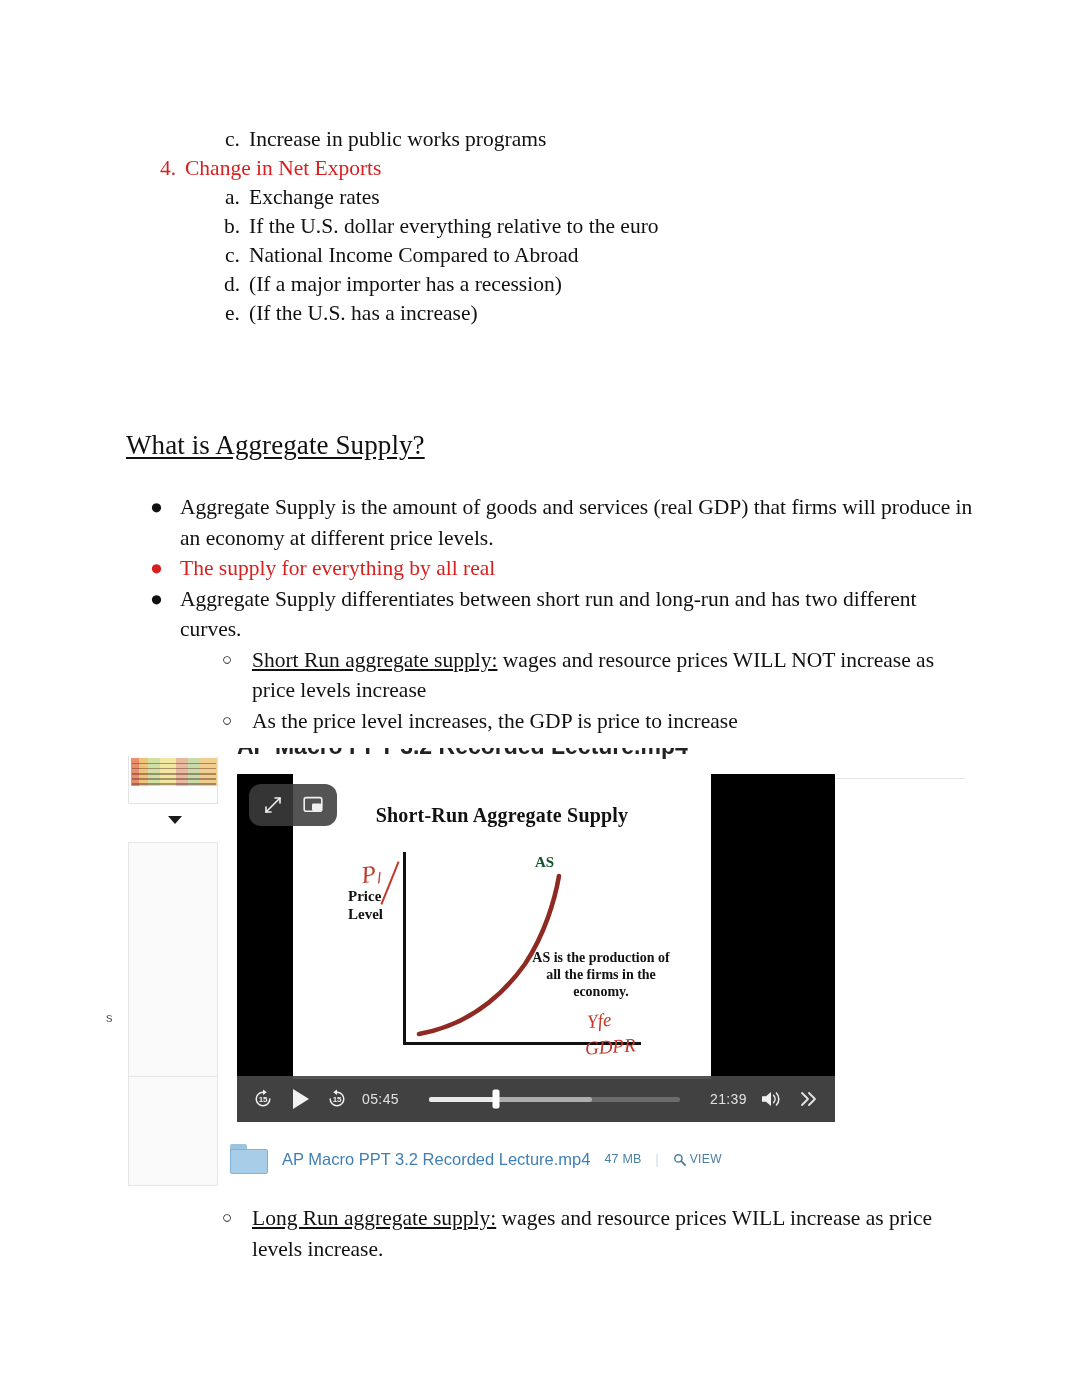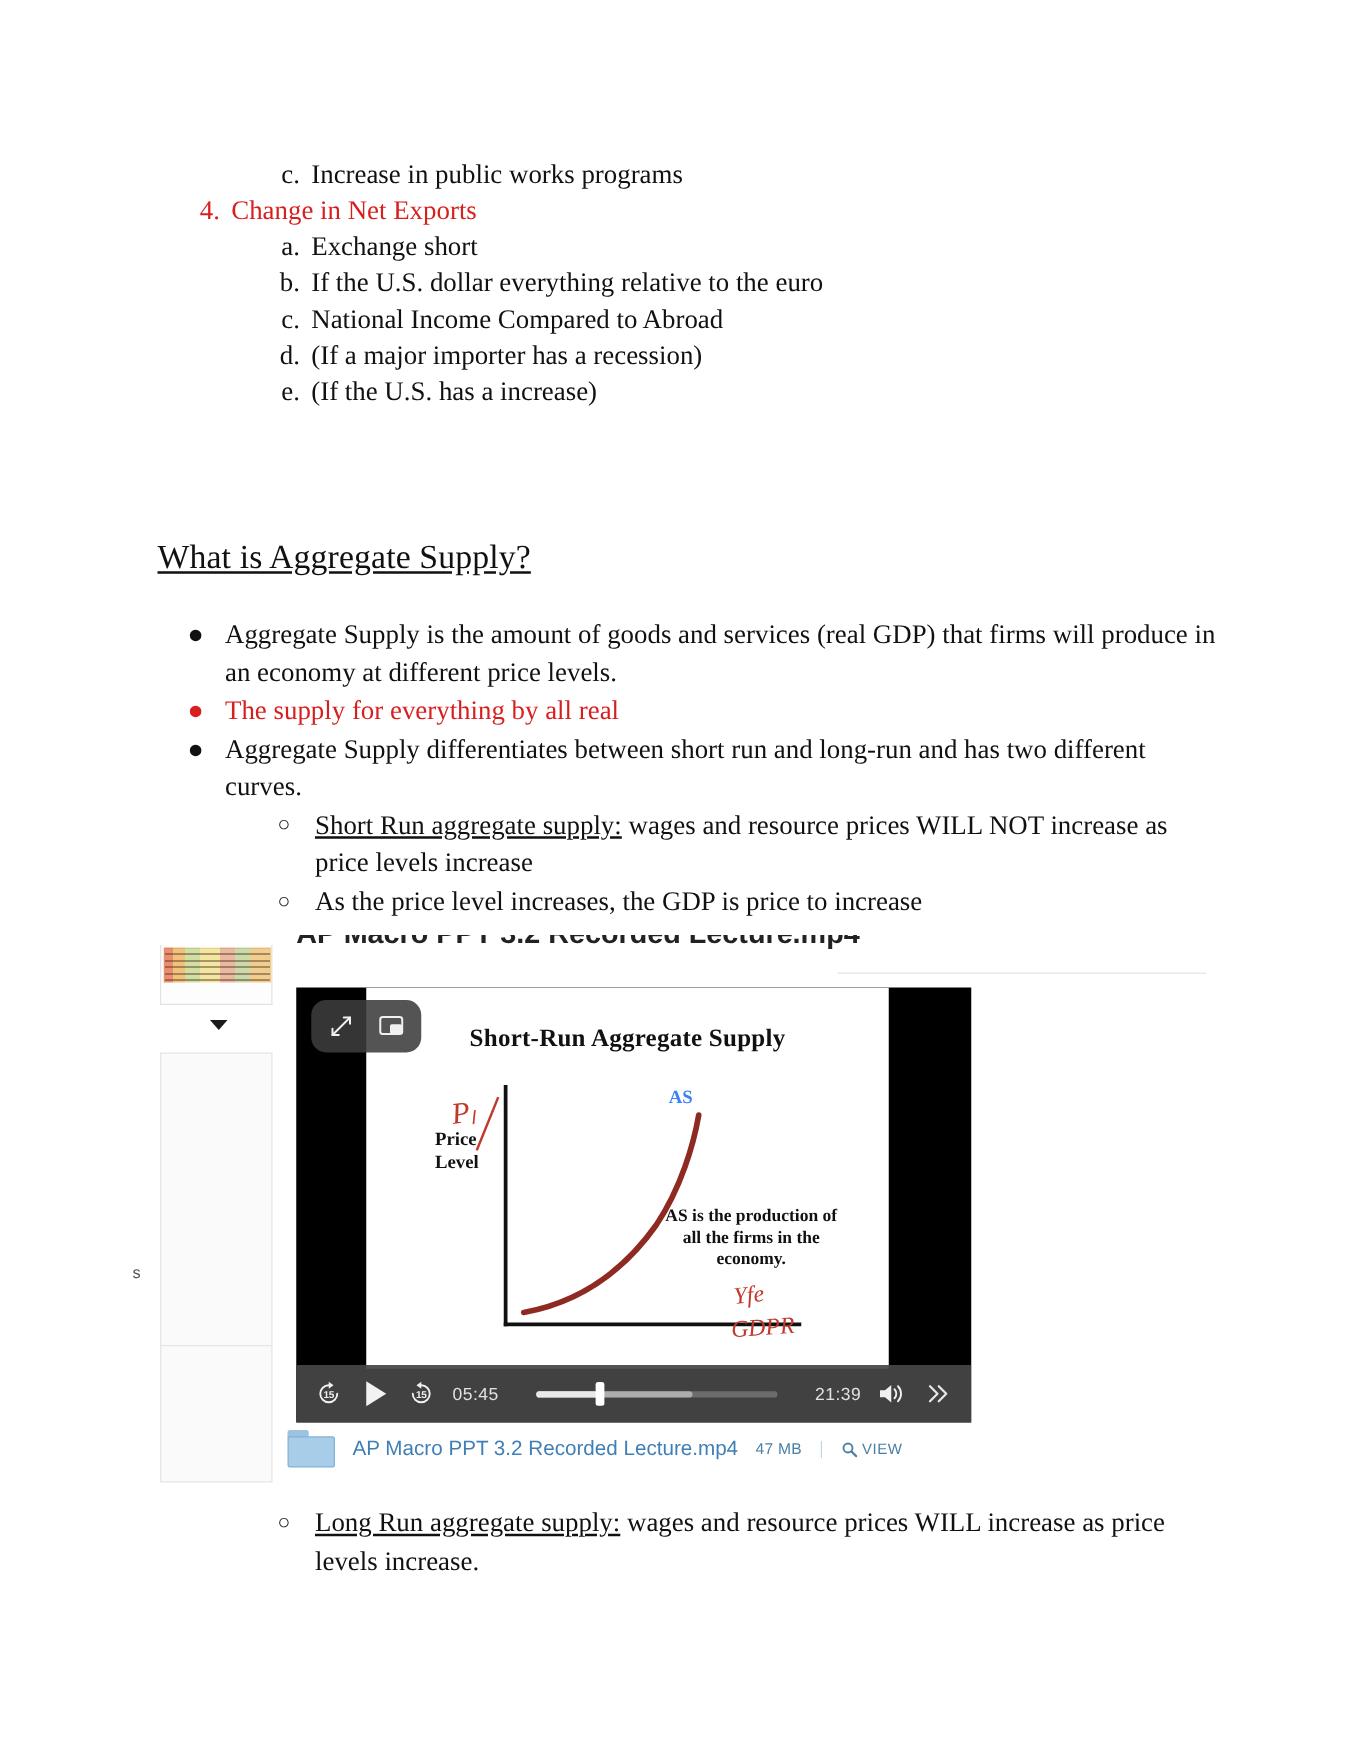--- a/index.html
+++ b/index.html
@@ -113,22 +113,22 @@
     font-size:13px; color:#555; overflow:hidden; width:12px; height:16px;
   }
 
   
   .right-div {
     position:absolute; left:562px; top:30px; width:295px; height:1px; background:#e4e4e4;
   }
 
   
   #player {
-    position:absolute; left:129px; top:42px;
-    width:540px; height:348px;
+    position:absolute; left:129px; top:26px;
+    width:598px; height:348px;
     background:#000000;
     overflow:hidden;
   }
 
   
   .slide {
     position:absolute; left:56px; top:0px; width:418px; height:305px;
     background:#ffffff; overflow:hidden;
   }
   .slide-title {
@@ -144,21 +144,21 @@
     position:absolute; left:110px; top:268px; width:238px; height:3px; background:#111;
   }
   .axis-lbl {
     position:absolute; left:55px; top:82px;
     font-family:"Liberation Serif", serif;
     font-weight:bold; font-size:15px; line-height:1.18; color:#111; text-align:left;margin-top:32px;
   }
   .as-lbl {
     position:absolute; left:242px; top:80px;
     font-family:"Liberation Serif", serif;
-    font-weight:bold; font-size:15px; color:#3b82f6;
+    font-weight:bold; font-size:15px; color:#14532d;
   }
   .as-note {
     position:absolute; left:238px; top:175px; width:140px;
     font-family:"Liberation Serif", serif;
     font-weight:bold; font-size:14px; line-height:1.22; color:#111; text-align:center;
   }
   .hand {
     position:absolute;
     font-family:"Liberation Serif", serif;
     color:#c0392b; font-style:italic;
@@ -269,21 +269,21 @@
       <span class="li-text">Increase in public works programs</span>
     </div>
 
     <div class="li-row lvl1 ind1 red">
       <span class="li-marker m-num">4.</span>
       <span class="li-text">Change in Net Exports</span>
     </div>
 
     <div class="li-row lvl2 ind2">
       <span class="li-marker m-alpha">a.</span>
-      <span class="li-text">Exchange short</span>
+      <span class="li-text">Exchange rates</span>
     </div>
 
     <div class="li-row lvl2 ind2">
       <span class="li-marker m-alpha">b.</span>
       <span class="li-text">If the U.S. dollar everything relative to the euro</span>
     </div>
 
     <div class="li-row lvl2 ind2">
       <span class="li-marker m-alpha">c.</span>
       <span class="li-text">National Income Compared to Abroad</span>

